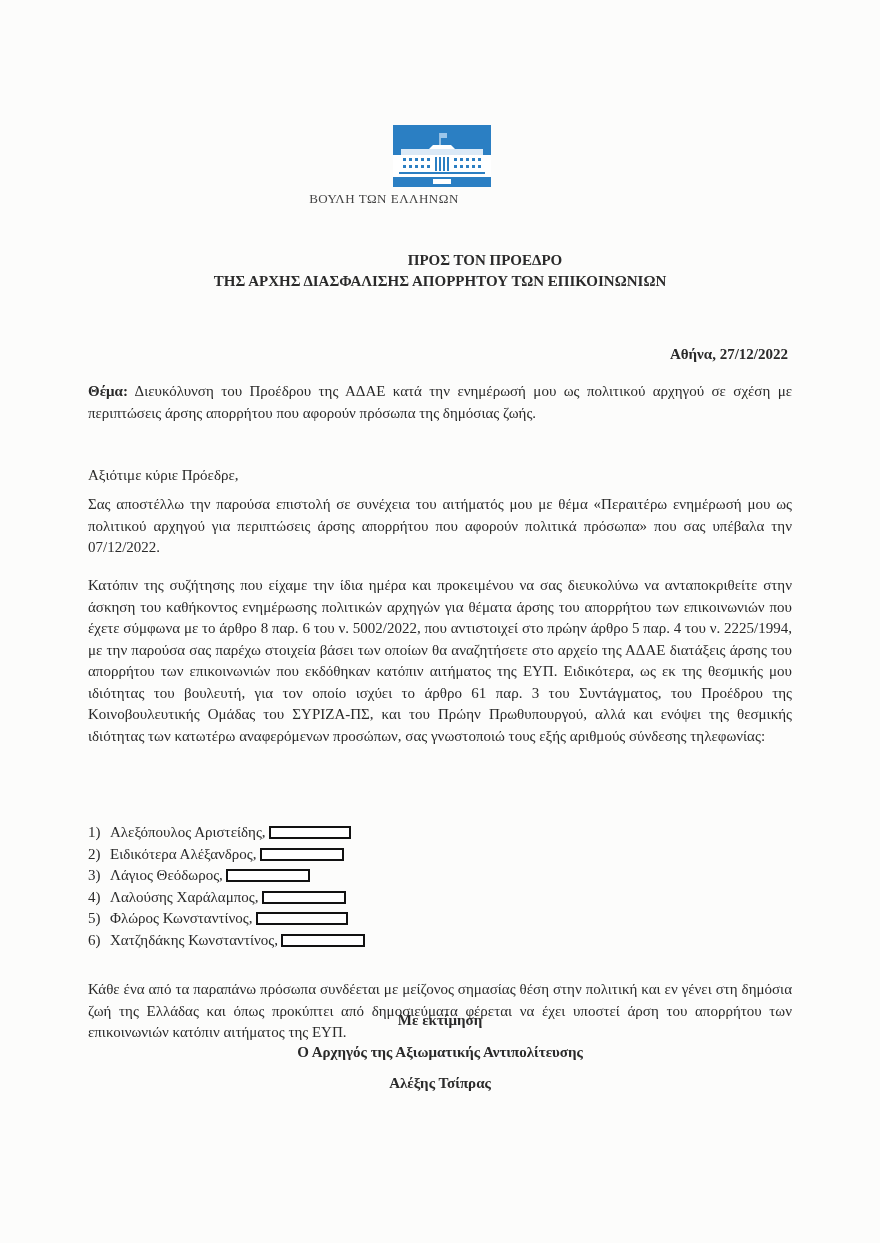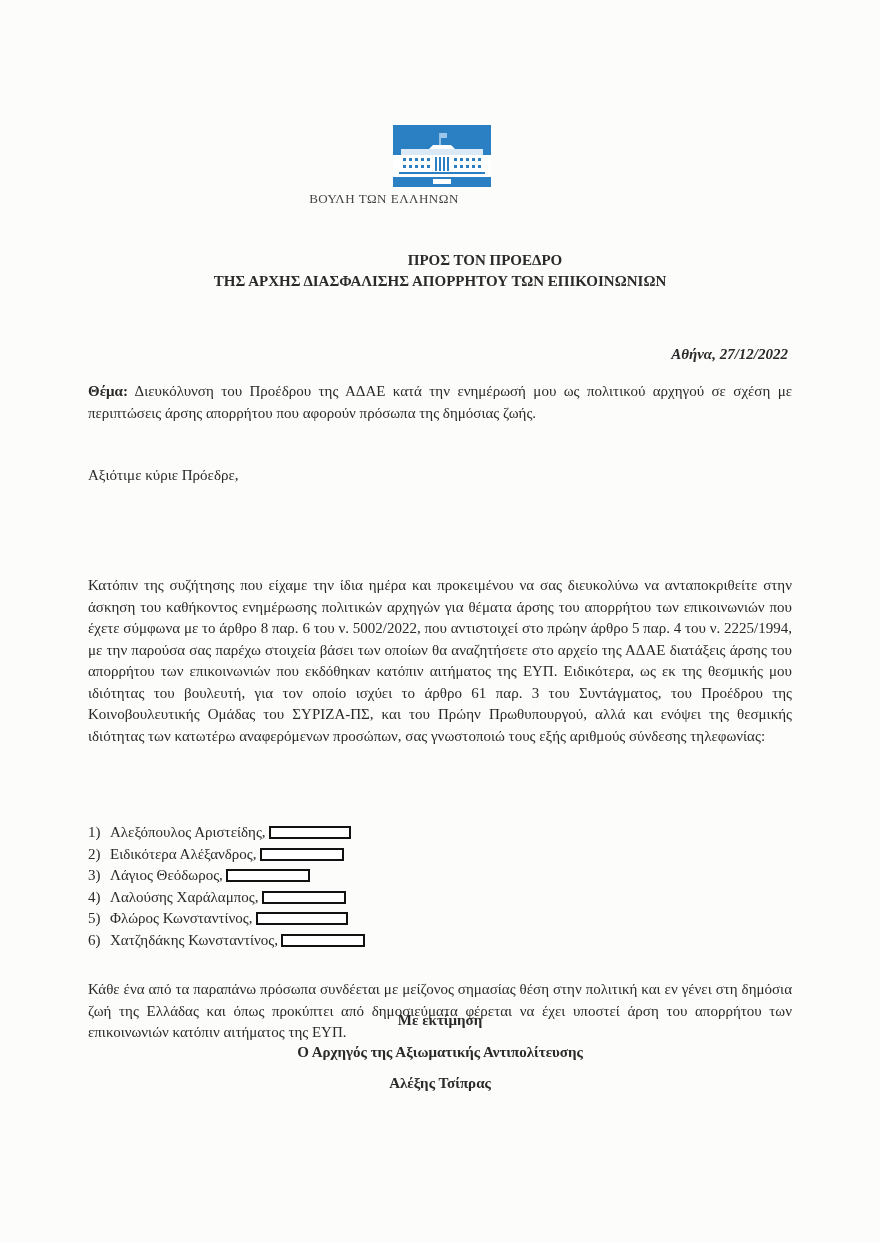--- a/index.html
+++ b/index.html
@@ -21,21 +21,21 @@
 
   .heading {
     position: absolute; left: 0; width: 880px; text-align: center;
     font-weight: bold; font-size: 15px; color: #2a2a2a;
   }
   .h1 { top: 252px; padding-left: 45px; }
   .h2 { top: 273px; }
 
   .date {
     position: absolute; right: 92px; top: 346px;
-    font-weight: bold; font-size: 15px; font-style: italic;
+    font-weight: bold; font-size: 15px;
   }
 
   .para {
     position: absolute; left: 88px; width: 704px;
     font-size: 15px; line-height: 21.5px; text-align: justify;
   }
   .subject { top: 381px; }
   .subject .label { font-weight: bold; }
   .greeting { top: 465px; }
   .p1 { top: 494px; }
@@ -103,20 +103,21 @@
 
   <div class="heading h1">ΠΡΟΣ ΤΟΝ ΠΡΟΕΔΡΟ</div>
   <div class="heading h2">ΤΗΣ ΑΡΧΗΣ ΔΙΑΣΦΑΛΙΣΗΣ ΑΠΟΡΡΗΤΟΥ ΤΩΝ ΕΠΙΚΟΙΝΩΝΙΩΝ</div>
 
   <div class="date">Αθήνα, 27/12/2022</div>
 
   <div class="para greeting">Αξιότιμε κύριε Πρόεδρε,</div>
 
   <div class="para subject"><span class="label">Θέμα:</span><span> Διευκόλυνση του Προέδρου της ΑΔΑΕ κατά την ενημέρωσή μου ως πολιτικού αρχηγού σε σχέση με περιπτώσεις άρσης απορρήτου που αφορούν πρόσωπα της δημόσιας ζωής.</span></div>
 
+  <div class="para p1">Σας αποστέλλω την παρούσα επιστολή σε συνέχεια του αιτήματός μου με θέμα «Περαιτέρω ενημέρωσή μου ως πολιτικού αρχηγού για περιπτώσεις άρσης απορρήτου που αφορούν πολιτικά πρόσωπα» που σας υπέβαλα την 07/12/2022.</div>
   <div class="para p2">Κατόπιν της συζήτησης που είχαμε την ίδια ημέρα και προκειμένου να σας διευκολύνω να ανταποκριθείτε στην άσκηση του καθήκοντος ενημέρωσης πολιτικών αρχηγών για θέματα άρσης του απορρήτου των επικοινωνιών που έχετε σύμφωνα με το άρθρο 8 παρ. 6 του ν. 5002/2022, που αντιστοιχεί στο πρώην άρθρο 5 παρ. 4 του ν. 2225/1994, με την παρούσα σας παρέχω στοιχεία βάσει των οποίων θα αναζητήσετε στο αρχείο της ΑΔΑΕ διατάξεις άρσης του απορρήτου των επικοινωνιών που εκδόθηκαν κατόπιν αιτήματος της ΕΥΠ. Ειδικότερα, ως εκ της θεσμικής μου ιδιότητας του βουλευτή, για τον οποίο ισχύει το άρθρο 61 παρ. 3 του Συντάγματος, του Προέδρου της Κοινοβουλευτικής Ομάδας του ΣΥΡΙΖΑ-ΠΣ, και του Πρώην Πρωθυπουργού, αλλά και ενόψει της θεσμικής ιδιότητας των κατωτέρω αναφερόμενων προσώπων, σας γνωστοποιώ τους εξής αριθμούς σύνδεσης τηλεφωνίας:</div>
 
   <div class="list">
     <div class="list-item">
       <span class="list-num">1)</span>
       <span>Αλεξόπουλος Αριστείδης,</span>
       <span class="redact" style="width:82px"></span>
     </div>
     <div class="list-item">
       <span class="list-num">2)</span>

